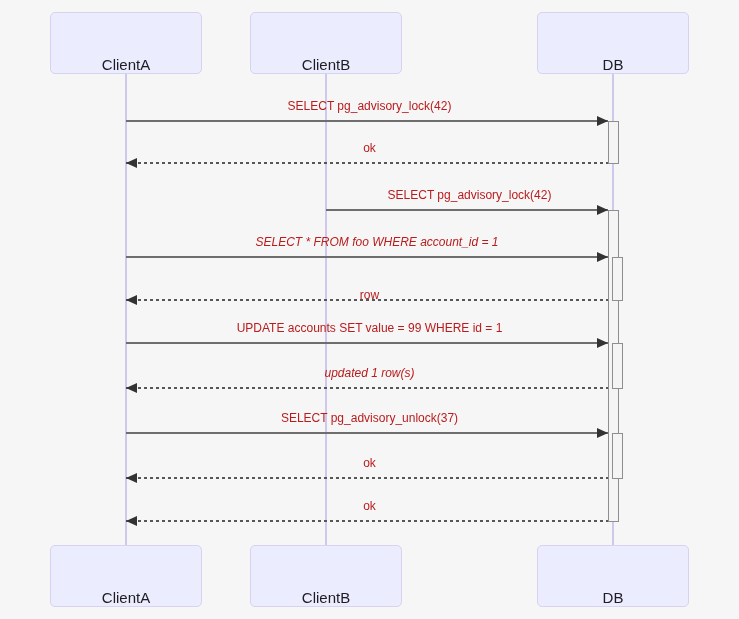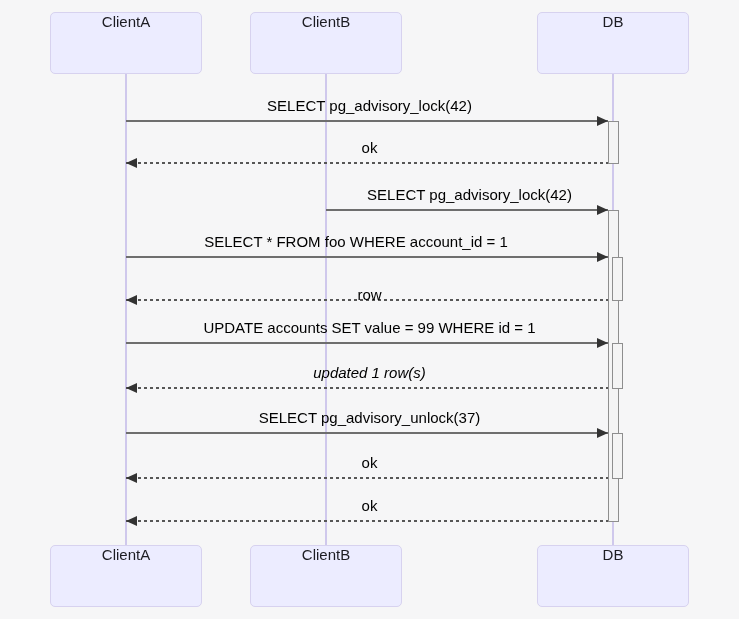--- a/index.html
+++ b/index.html
@@ -17,21 +17,21 @@
   }
   .actor-box {
     position: absolute;
     width: 152px;
     height: 62px;
     box-sizing: border-box;
     background: #ececff;
     border: 1px solid #d7d2ef;
     border-radius: 5px;
     display: flex;
-    align-items: flex-start;
+    align-items: flex-end;
     justify-content: center;
     z-index: 6;
   }
   .actor-box span {
     font-size: 15px;
     color: #1c1c22;
   }
   .lifeline {
     position: absolute;
     width: 2px;
@@ -67,22 +67,22 @@
     z-index: 4;
   }
   .arrow.right { border-left: 11px solid #333333; }
   .arrow.left  { border-right: 11px solid #333333; }
   .msg-label {
     position: absolute;
     transform: translateX(-50%);
     white-space: nowrap;
     height: 20px;
     line-height: 20px;
-    font-size: 15px;
-    color: #000000;
+    font-size: 12px;
+    color: #b91c1c;
     z-index: 5;
   }
 </style>
 </head>
 <body>
 
 <div id="stage">
     <div class="lifeline" style="left: 125px; top: 74px; height: 471px;"></div>
     <div class="lifeline" style="left: 325px; top: 74px; height: 471px;"></div>
     <div class="lifeline" style="left: 612px; top: 74px; height: 471px;"></div>
@@ -90,21 +90,21 @@
     <div class="arrow right" style="left: 597px; top: 116px;"></div>
     <div class="msg-label" style="left: 369.5px; top: 96px;">SELECT pg_advisory_lock(42)</div>
     <div class="msg-line dashed" style="left: 126px; top: 162px; width: 487px;"></div>
     <div class="arrow left" style="left: 126px; top: 158px;"></div>
     <div class="msg-label" style="left: 369.5px; top: 138px;">ok</div>
     <div class="msg-line solid" style="left: 326px; top: 209px; width: 282px;"></div>
     <div class="arrow right" style="left: 597px; top: 205px;"></div>
     <div class="msg-label" style="left: 469.5px; top: 185px;">SELECT pg_advisory_lock(42)</div>
     <div class="msg-line solid" style="left: 126px; top: 256px; width: 482px;"></div>
     <div class="arrow right" style="left: 597px; top: 252px;"></div>
-    <div class="msg-label" style="left: 356px; top: 232px;">SELECT * FROM foo WHERE account_id = 1</div>
+    <div class="msg-label" style="left: 377px; top: 232px; font-style: italic;">SELECT * FROM foo WHERE account_id = 1</div>
     <div class="msg-line dashed" style="left: 126px; top: 299px; width: 487px;"></div>
     <div class="arrow left" style="left: 126px; top: 295px;"></div>
     <div class="msg-label" style="left: 369.5px; top: 285px;">row</div>
     <div class="msg-line solid" style="left: 126px; top: 342px; width: 482px;"></div>
     <div class="arrow right" style="left: 597px; top: 338px;"></div>
     <div class="msg-label" style="left: 369.5px; top: 318px;">UPDATE accounts SET value = 99 WHERE id = 1</div>
     <div class="msg-line dashed" style="left: 126px; top: 387px; width: 487px;"></div>
     <div class="arrow left" style="left: 126px; top: 383px;"></div>
     <div class="msg-label" style="left: 369.5px; top: 363px; font-style: italic;">updated 1 row(s)</div>
     <div class="msg-line solid" style="left: 126px; top: 432px; width: 482px;"></div>

